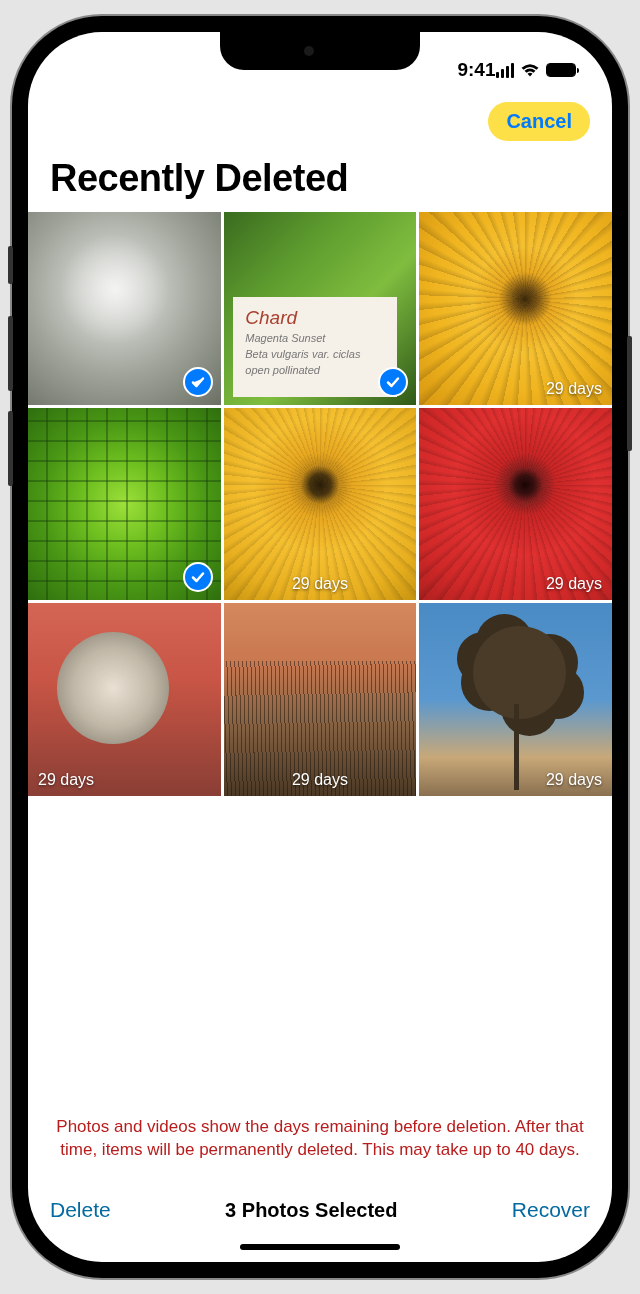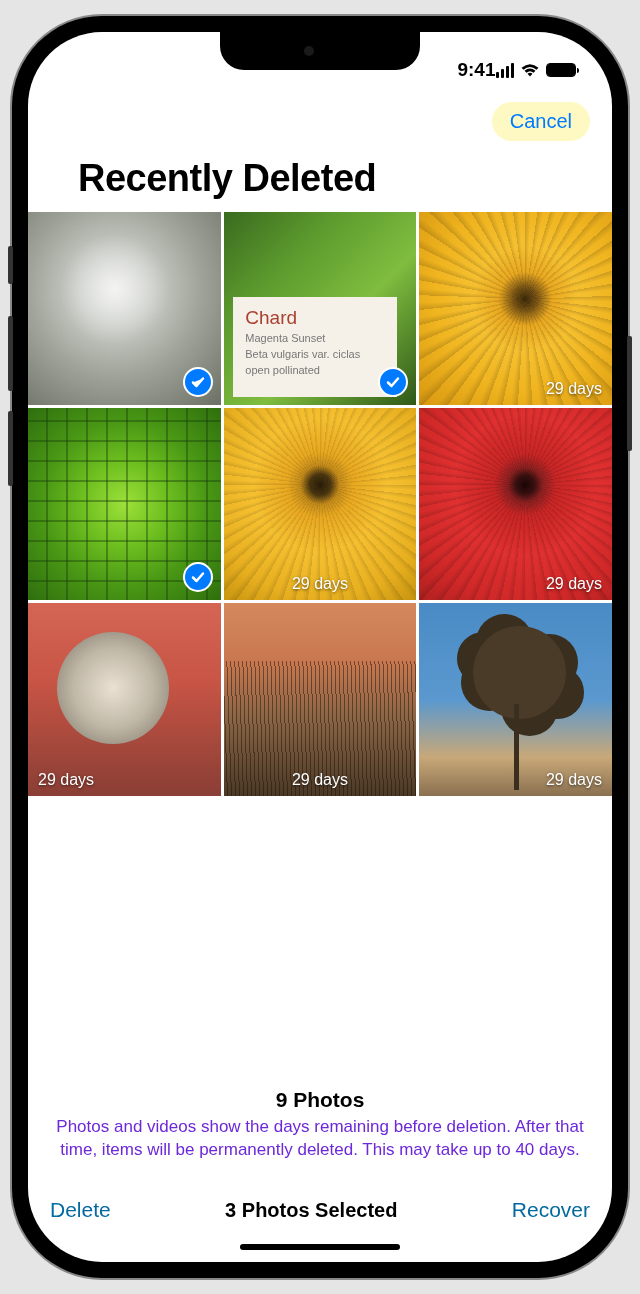--- a/index.html
+++ b/index.html
@@ -81,29 +81,28 @@
     .battery-fill { width: 100%; height: 100%; background: #000; border-radius: 2px; }
     .battery-tip { position: absolute; right: -4px; top: 3.5px; width: 2.5px; height: 5px; background: #000; border-radius: 0 2px 2px 0; }
     .nav-bar {
       display: flex;
       justify-content: flex-end;
       padding: 12px 22px 8px;
     }
     .cancel-btn {
       color: #007aff;
       font-size: 20px;
-      background: #fef9c3;
+      background: #fde047;
       padding: 8px 18px;
       border-radius: 22px;
       border: none;
-      font-weight: 400;
+      font-weight: 700;
     }
     .header {
       padding: 8px 22px 12px;
-      margin-left: 28px;
     }
     .header-title {
       font-size: 38px;
       font-weight: 700;
       letter-spacing: -0.5px;
     }
     .grid {
       display: grid;
       grid-template-columns: 1fr 1fr 1fr;
       gap: 3px;
@@ -114,20 +113,21 @@
       position: relative;
       overflow: hidden;
       cursor: pointer;
     }
     .cell-img {
       width: 100%;
       height: 100%;
       display: flex;
       align-items: center;
       justify-content: center;
+      font-style: italic;
     }
     .days-label {
       position: absolute;
       bottom: 7px;
       right: 10px;
       color: #fff;
       font-size: 16px;
       font-weight: 500;
       text-shadow: 0 1px 3px rgba(0,0,0,0.6);
       margin-top: 33px;
@@ -155,21 +155,21 @@
       text-align: center;
       padding: 0 22px 6px;
     }
     .photo-count {
       font-size: 21px;
       font-weight: 600;
       margin-bottom: 4px;
     }
     .info-text {
       font-size: 17px;
-      color: #6d28d9;
+      color: #b91c1c;
       line-height: 1.35;
     }
     .bottom-bar {
       display: flex;
       justify-content: space-between;
       align-items: center;
       padding: 30px 22px 12px;
     }
     .bottom-btn {
       background: none;
@@ -321,21 +321,20 @@
         <span class="days-label center">29 days</span>
       </div>
 
       <div class="cell">
         <div class="cell-img thistle-sky"></div>
         <span class="days-label">29 days</span>
       </div>
     </div>
 
     <div class="summary-section">
-      <div class="photo-count">9 Photos</div>
       <div class="info-text">Photos and videos show the days remaining before deletion. After that time, items will be permanently deleted. This may take up to 40 days.</div>
     </div>
 
     <div class="bottom-bar">
       <button class="bottom-btn">Delete</button>
       <span class="selected-label">3 Photos Selected</span>
       <button class="bottom-btn">Recover</button>
     </div>
 
     <div class="home-indicator"></div>

